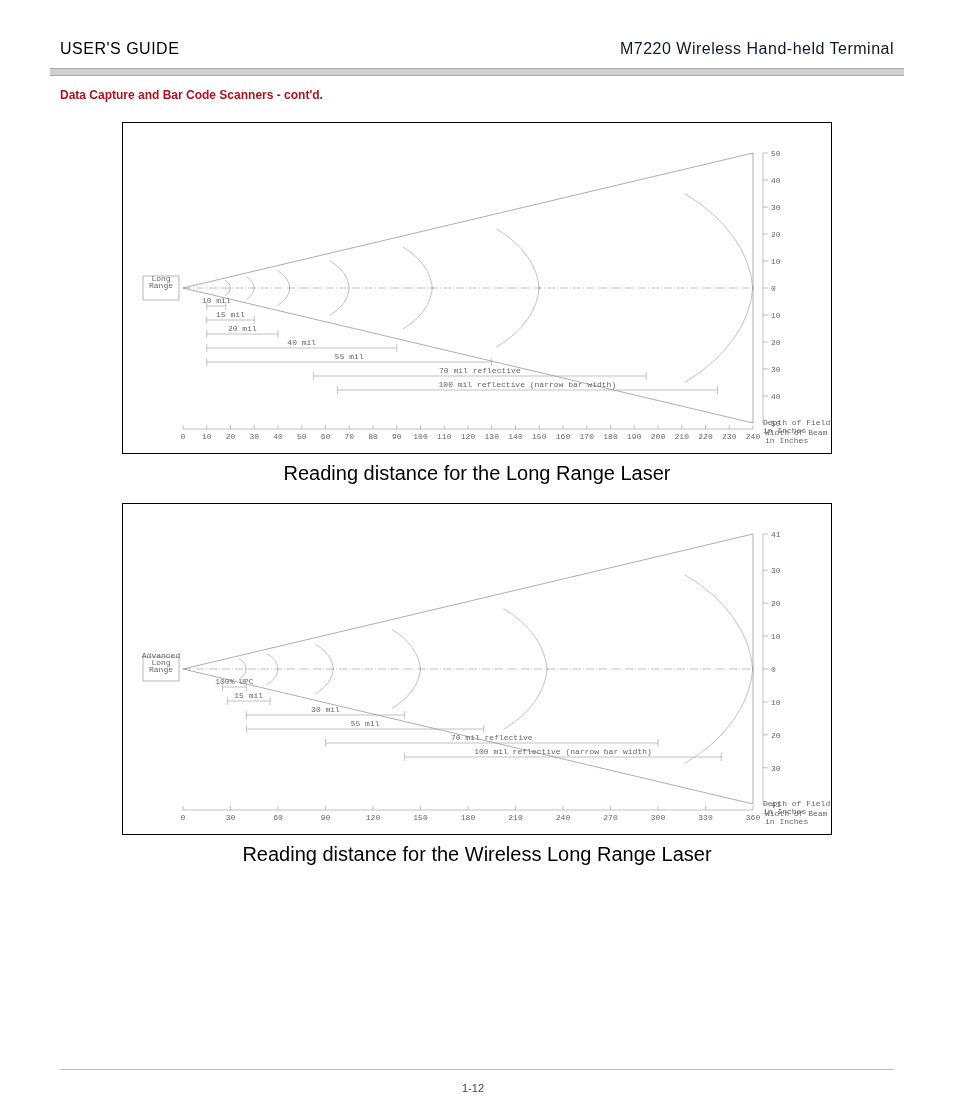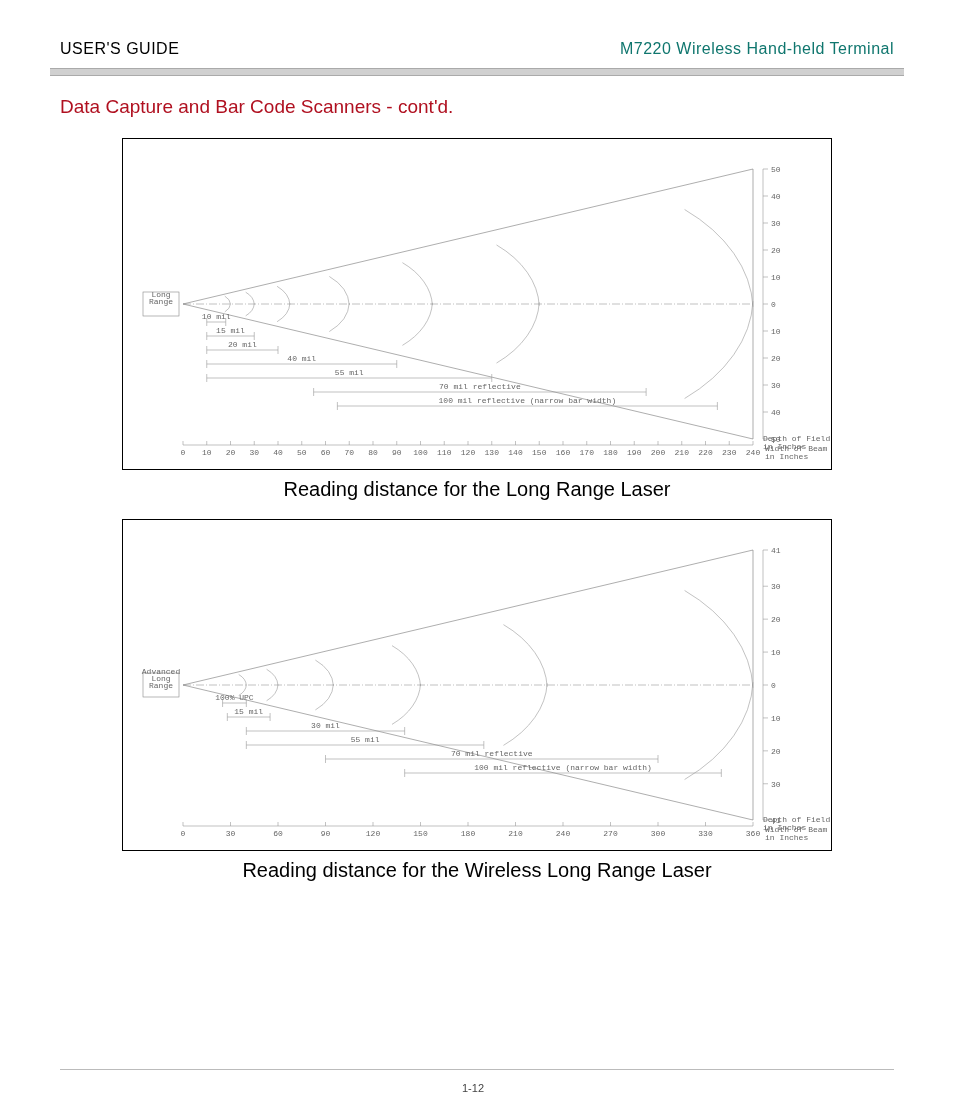--- a/index.html
+++ b/index.html
@@ -1,21 +1,21 @@
 <!DOCTYPE html>
 <html><head>
 <meta charset="utf-8">
 <style>
   html,body{margin:0;padding:0;background:#fff;font-family:Helvetica,Arial,sans-serif;color:#000}
   .page{width:954px;height:1112px;position:relative;box-sizing:border-box;padding:40px 60px 12px 60px}
   .hdr{display:flex;justify-content:space-between;font-size:16px;letter-spacing:.5px}
   .hdr-left{color:#000}
-  .hdr-right{color:#0f766e}
+  .hdr-right{color:#0f172a}
   .hdr-bar{height:6px;background:#d0d0d0;margin:10px 0 0 -10px;margin-right:-10px;border-top:1px solid #aaa;border-bottom:1px solid #aaa}
-  .sect-title{color:#b01020;font-weight:normal;font-size:19px;margin:20px 0 20px 0}
+  .sect-title{color:#b01020;font-weight:bold;font-size:12px;margin:12px 0 20px 0}
   .figwrap{margin:0 auto;width:710px}
   .figbox{border:1px solid #000;position:relative;background:#fff}
   .caption{text-align:center;font-size:20px;margin:8px 0 18px 0;color:#000}
   .tiny{font-family:'Courier New',monospace;font-size:8px;fill:#666;stroke:none}
   .gline{stroke:#999;stroke-width:.6;fill:none}
   .pgno{position:absolute;left:0;right:8px;bottom:18px;text-align:center;font-size:11px;color:#444}
   .hr-bottom{position:absolute;left:60px;right:60px;bottom:42px;border-top:1px solid #bbb}
   svg text{font-family:'Courier New',monospace}
 </style>
 </head>

